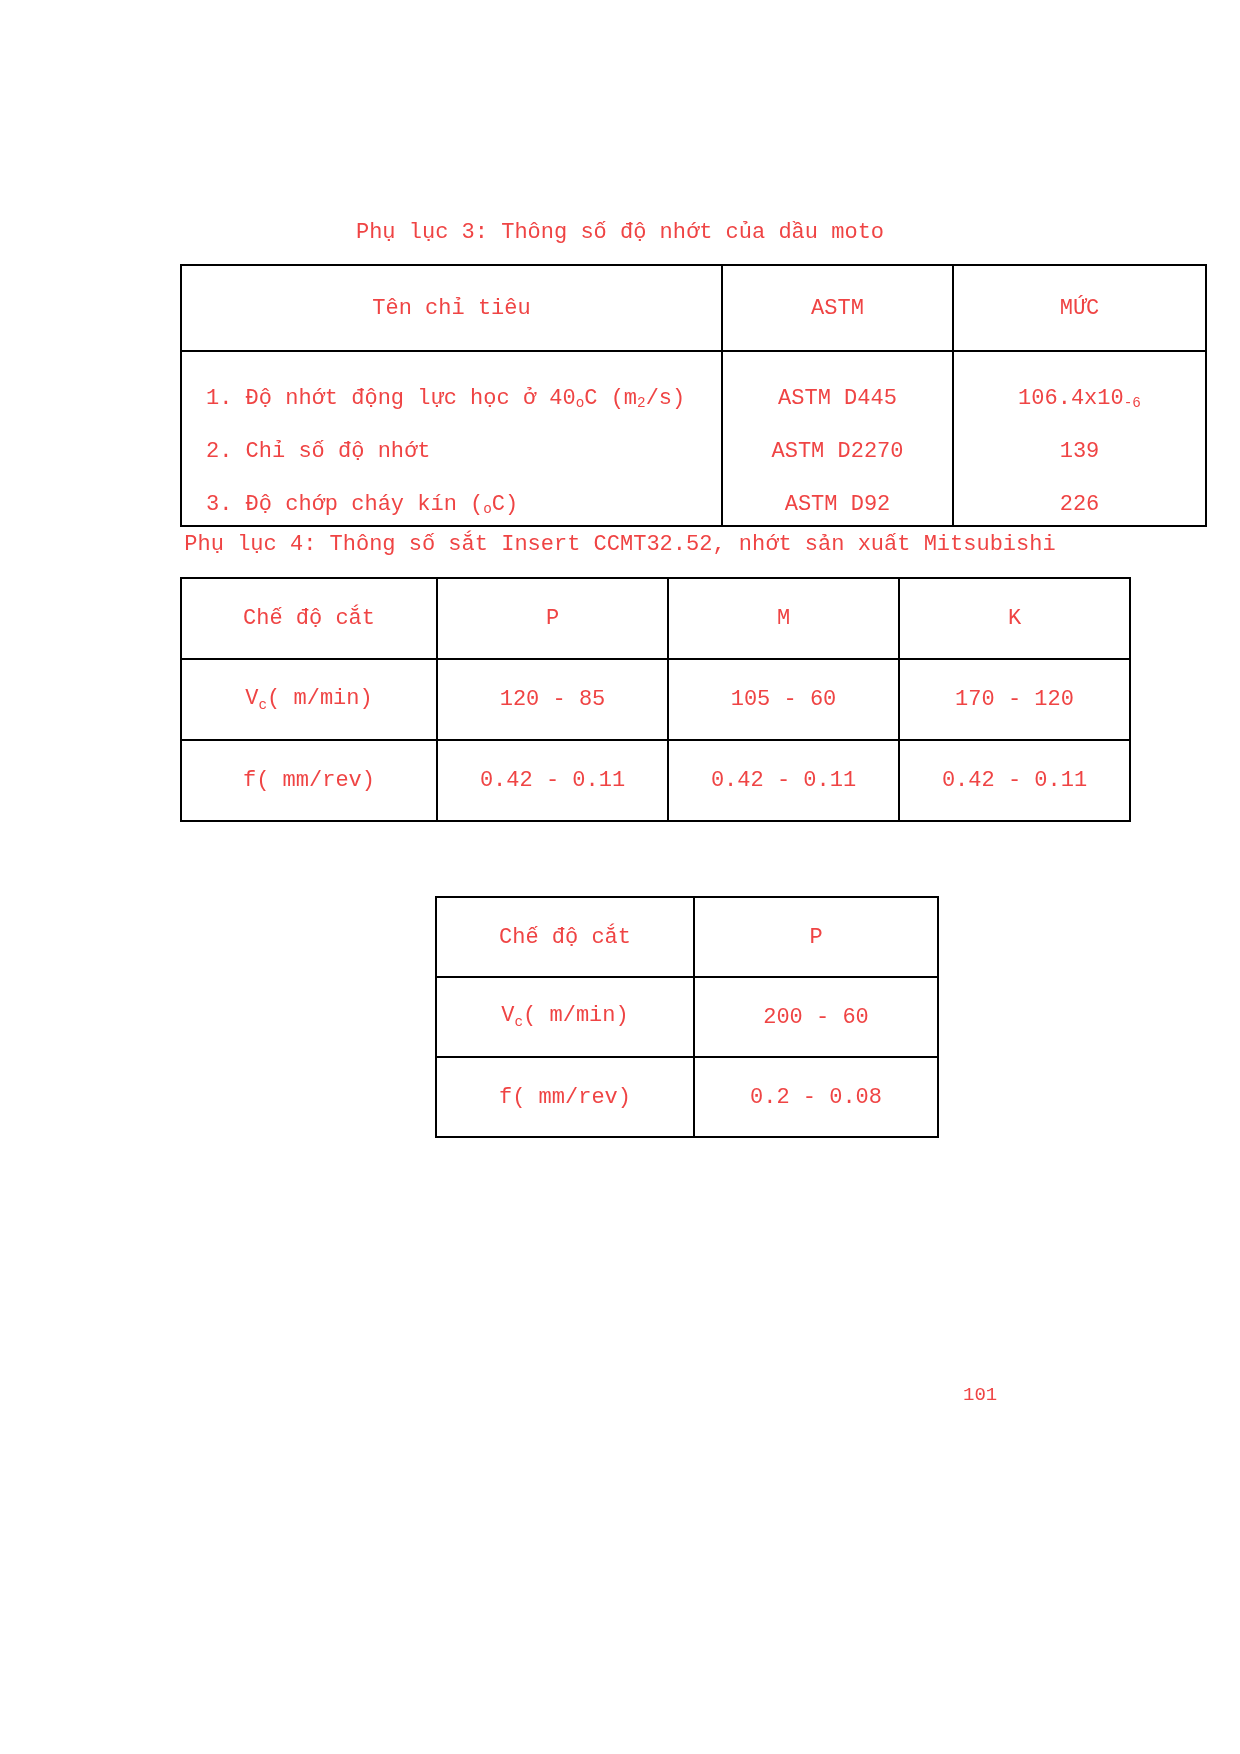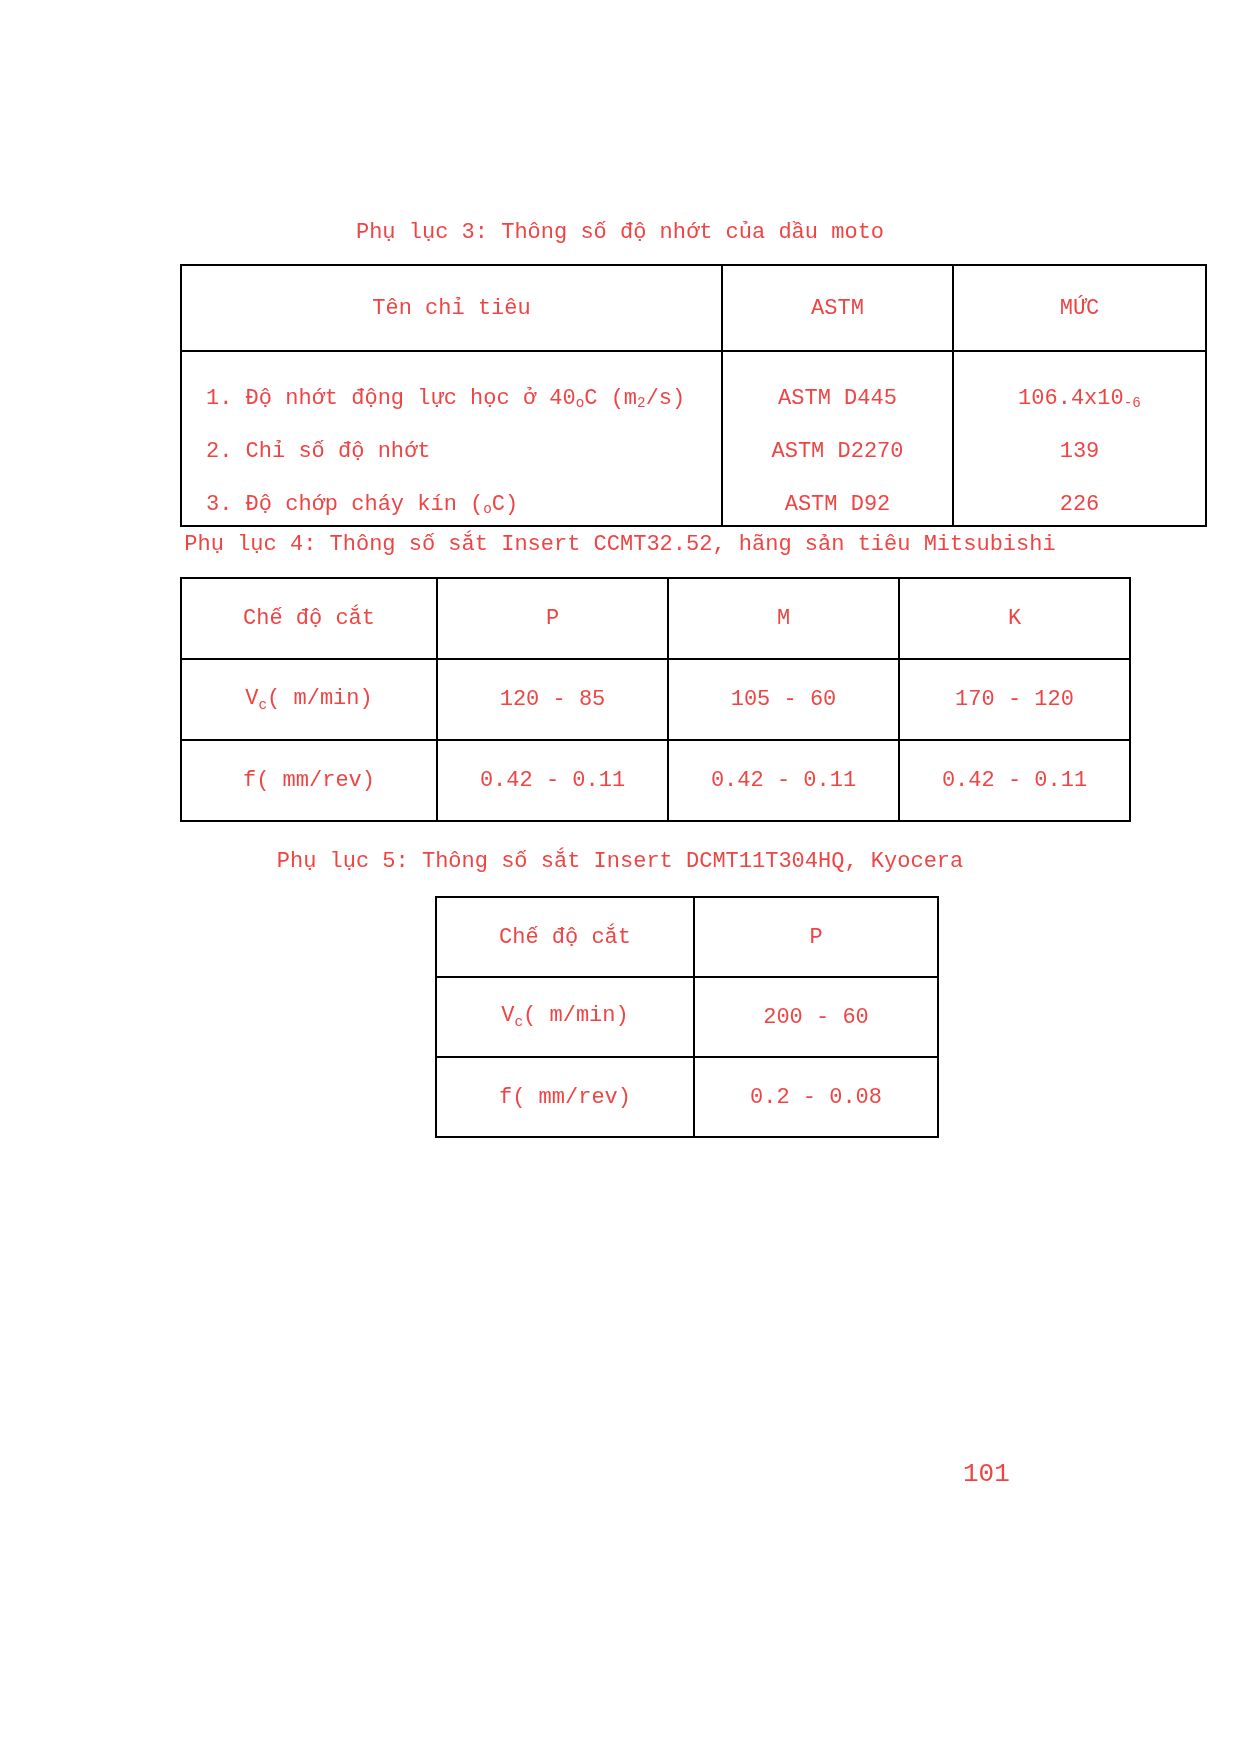--- a/index.html
+++ b/index.html
@@ -61,22 +61,22 @@
   #title-3 { top: 220px; }
   #title-4 { top: 532px; }
   #title-5 { top: 849px; }
 
   sup { font-size: 0.65em; }
   sub { font-size: 0.65em; }
 
   .page-num {
     position: absolute;
     left: 963px;
-    top: 1459px;
-    font-size: 26px;
+    top: 1384px;
+    font-size: 19px;
   }
 </style>
 </head>
 <body>
 
 <div class="page">
 
   <div class="tbl-title" id="title-3">Phụ lục 3: Thông số độ nhớt của dầu moto</div>
 
   <table class="doc-table" id="t3">
@@ -99,21 +99,21 @@
       </td>
       <td class="body-cell">
         <div class="line">106.4x10<sup>-6</sup></div>
         <div class="line">139</div>
         <div class="line">226</div>
       </td>
     </tr>
   </tbody>
     </table>
 
-  <div class="tbl-title" id="title-4">Phụ lục 4: Thông số sắt Insert CCMT32.52, hãng sản tiêu Mitsubishi</div>
+  <div class="tbl-title" id="title-4">Phụ lục 4: Thông số sắt Insert CCMT32.52, nhớt sản xuất Mitsubishi</div>
 
   <table class="doc-table" id="t4">
     <tbody>
         <tr>
       <th class="c0">Chế độ cắt</th>
       <th class="c">P</th>
       <th class="c">M</th>
       <th class="c">K</th>
     </tr>
     <tr>
@@ -124,21 +124,20 @@
     </tr>
     <tr>
       <td>f( mm/rev)</td>
       <td>0.42 - 0.11</td>
       <td>0.42 - 0.11</td>
       <td>0.42 - 0.11</td>
     </tr>
   </tbody>
     </table>
 
-  <div class="tbl-title" id="title-5">Phụ lục 5: Thông số sắt Insert DCMT11T304HQ, Kyocera</div>
 
   <table class="doc-table" id="t5">
     <tbody>
         <tr>
       <th class="c0">Chế độ cắt</th>
       <th class="c">P</th>
     </tr>
     <tr>
       <td>V<sub>c</sub>( m/min)</td>
       <td>200 - 60</td>

